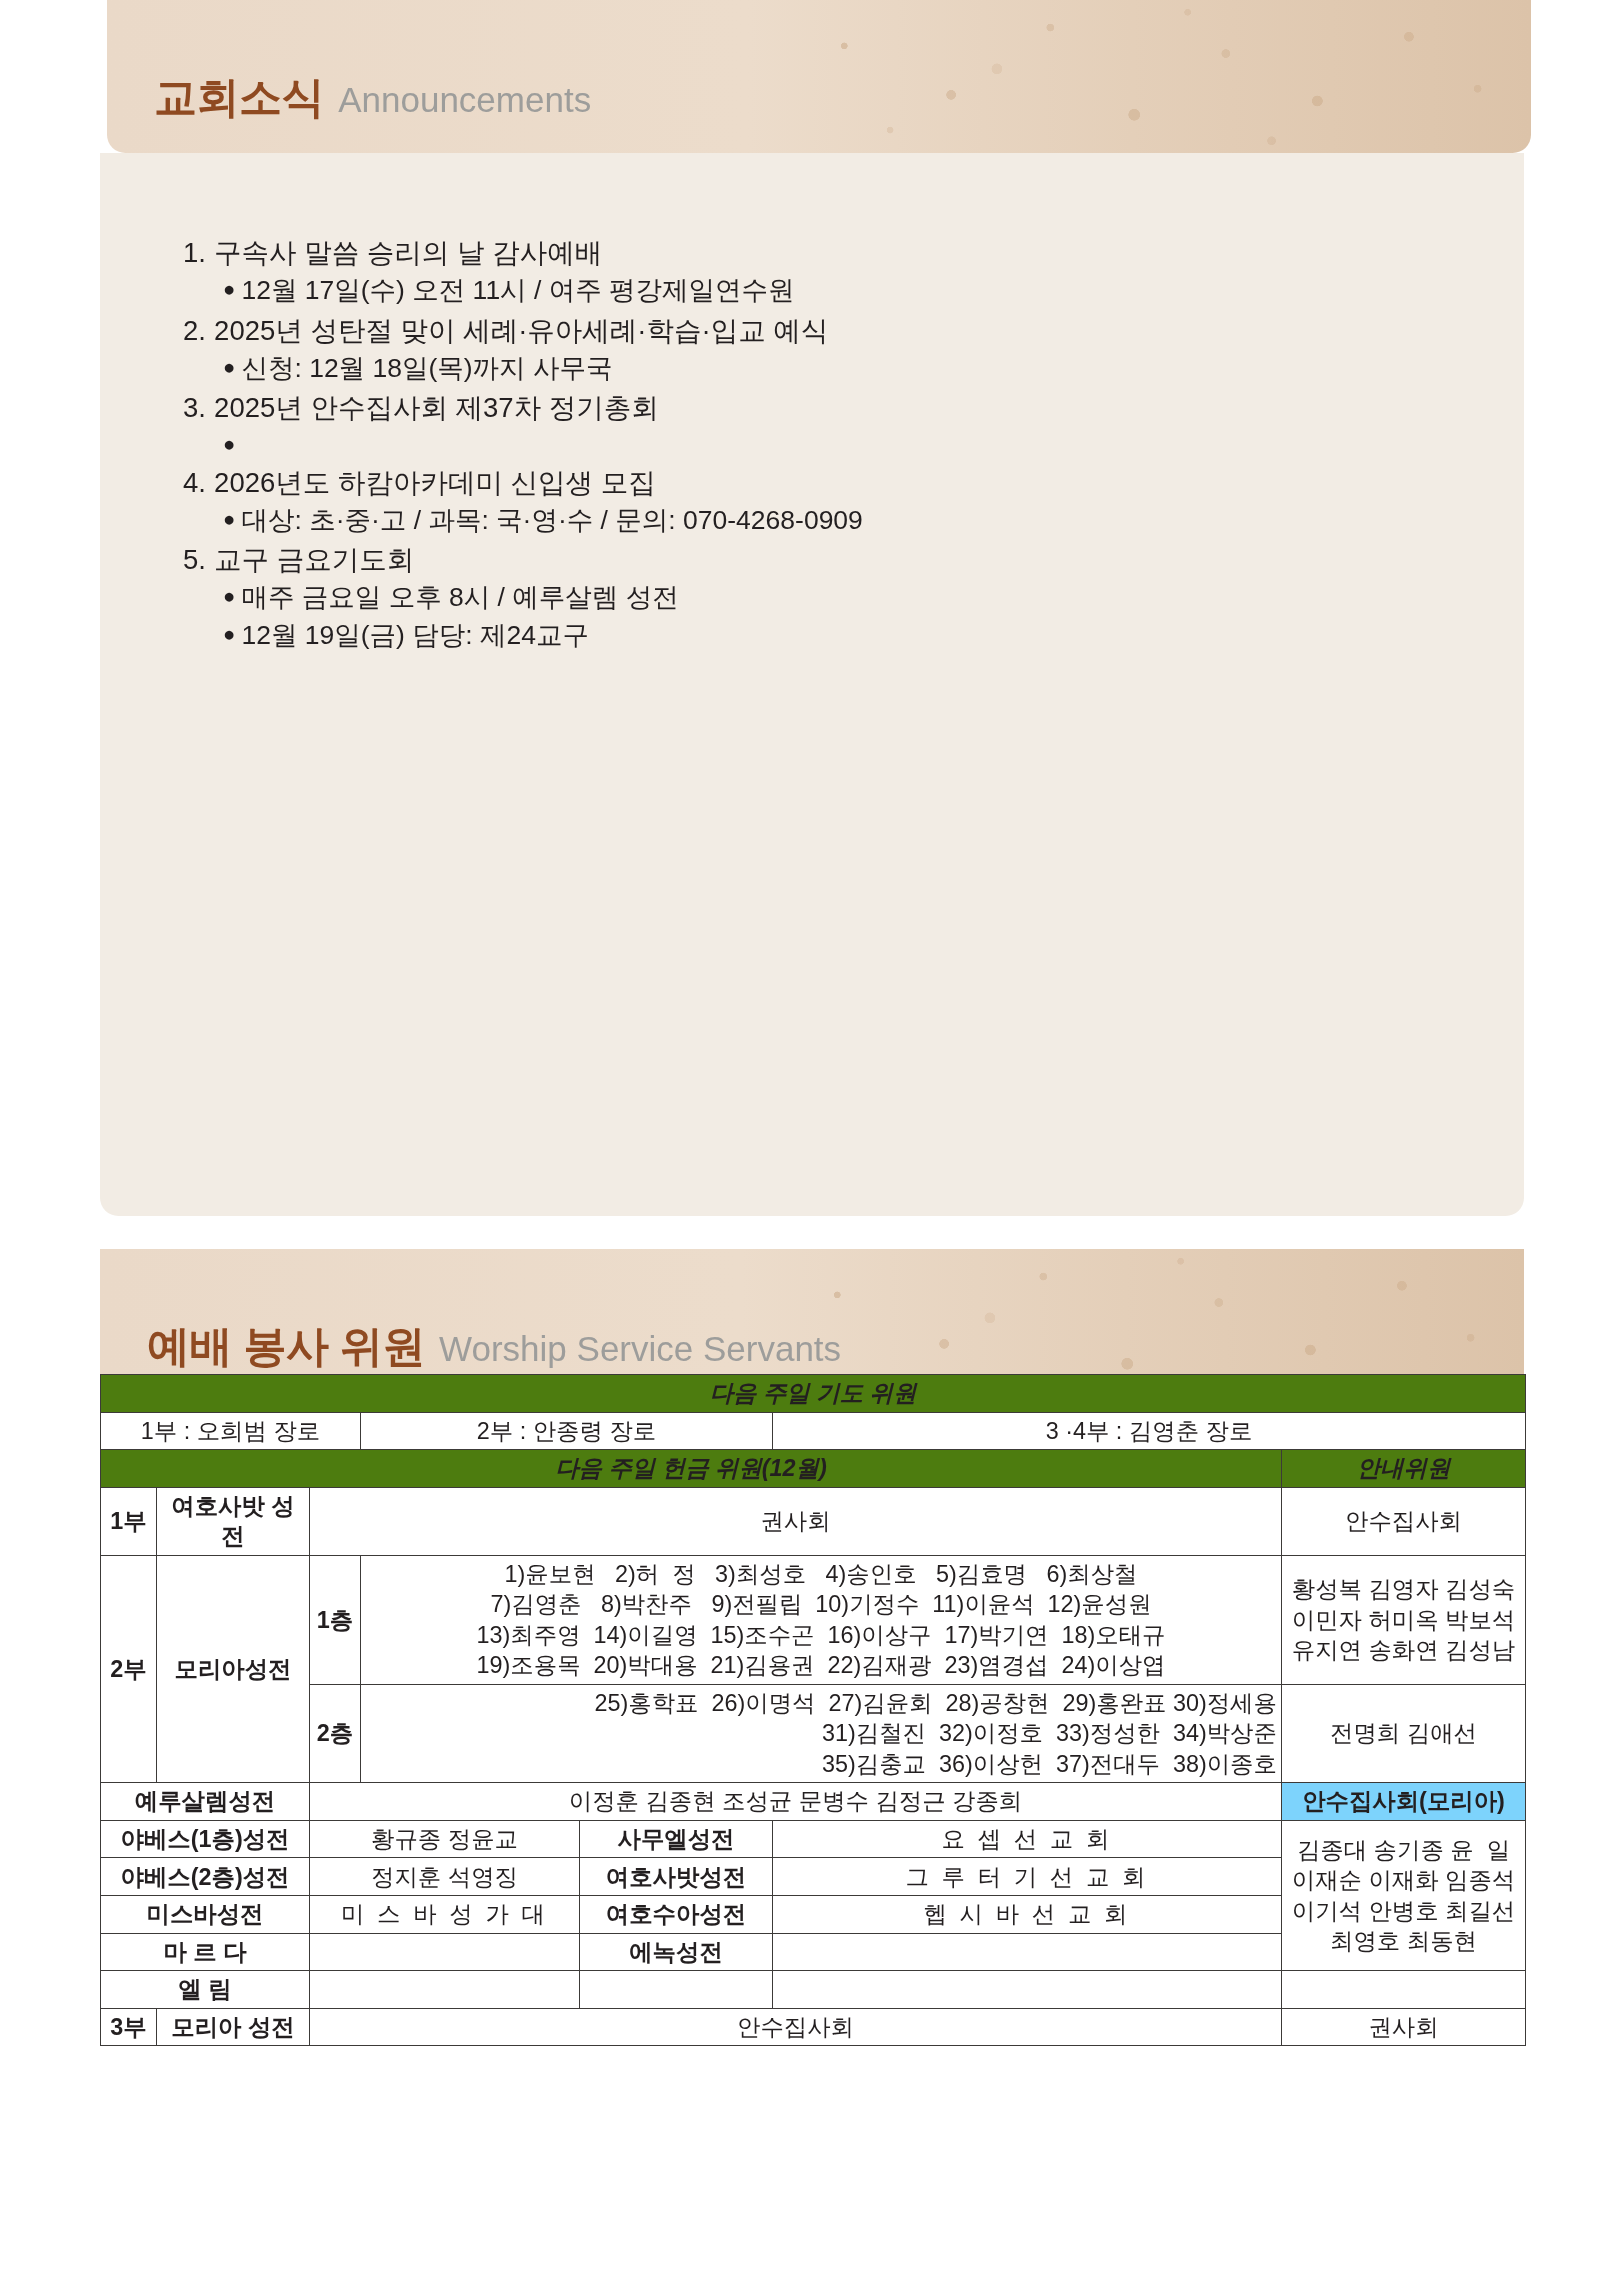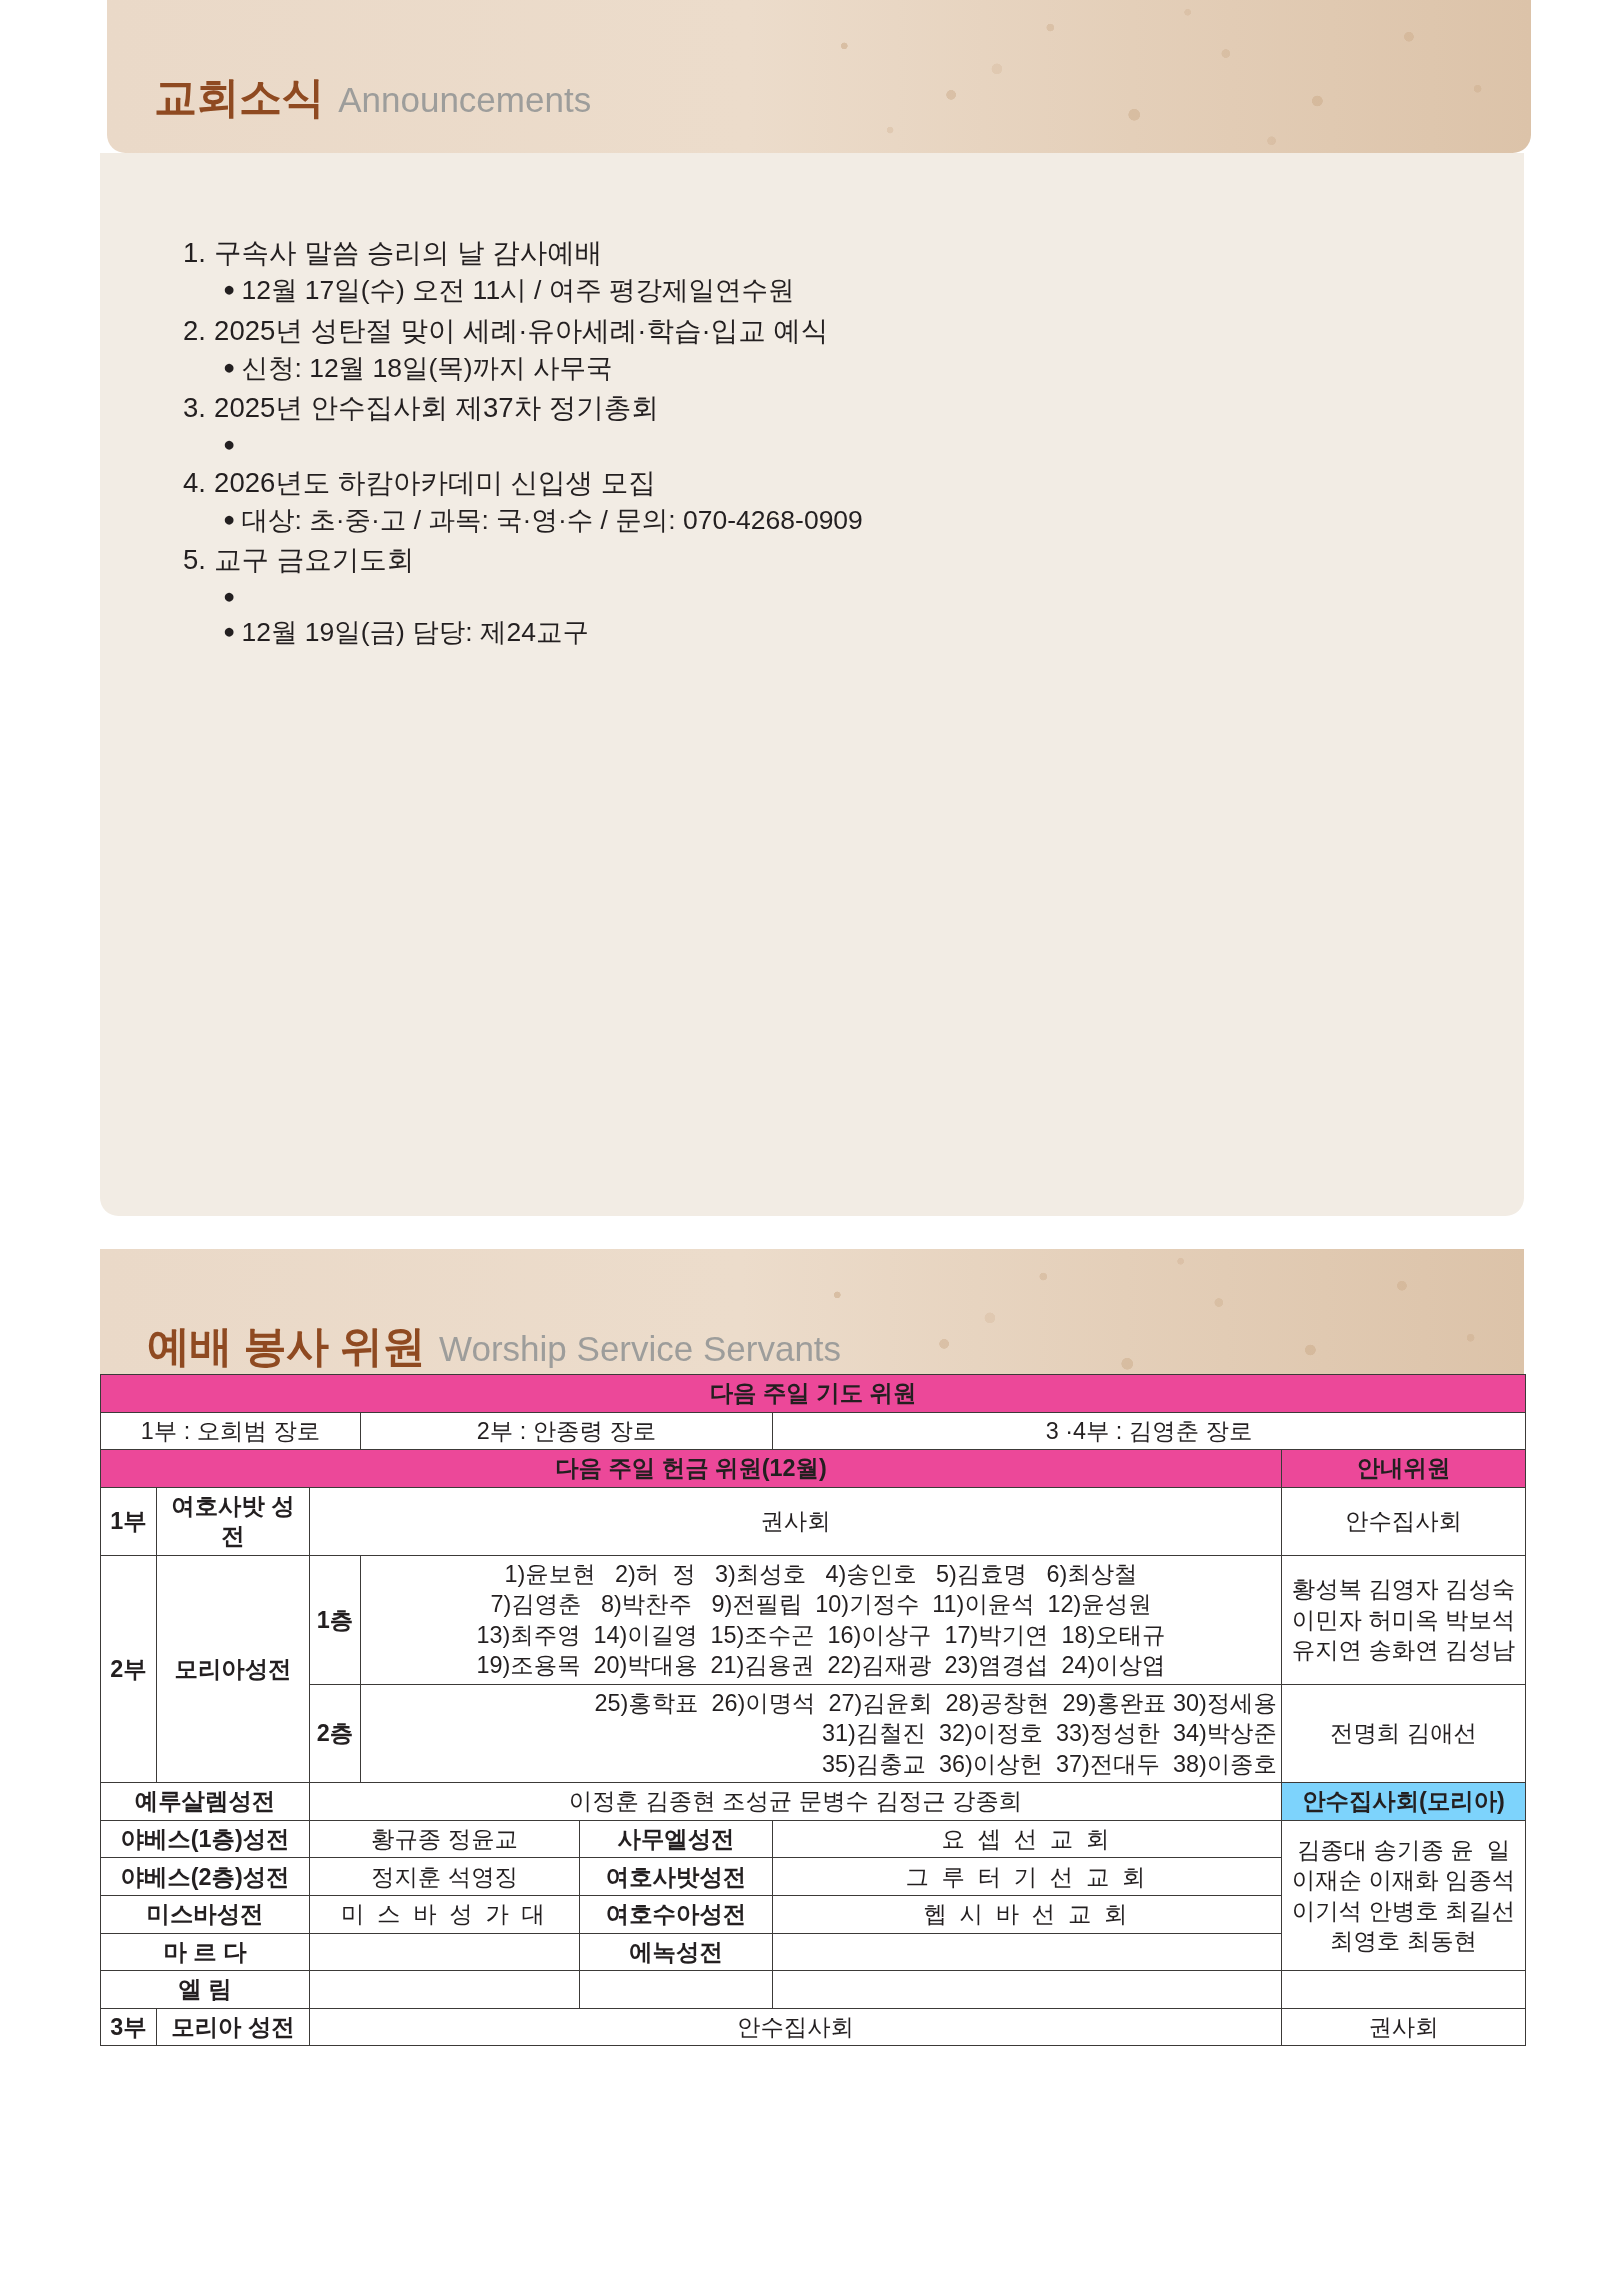--- a/index.html
+++ b/index.html
@@ -130,24 +130,25 @@
   table.wt td {
     border: 1.5px solid #3c3a38;
     padding: 3.1px 4.1px;
     font-size: 23.4px;
     color: #231f20;
     vertical-align: middle;
     text-align: center;
     line-height: 1.3;
   }
   td.hdr {
-    background: #ec4899;
+    background: #4d7c0f;
     font-weight: bold;
     font-size: 27.5px;
     padding: 8.1px 4.1px;
+    font-style: italic;
   }
   td.hdr2 {
     background: #7dd3fc;
     font-weight: bold;
     font-size: 25.4px;
     padding: 6.1px 4.1px;
   }
   td.lbl { font-weight: bold; font-size: 24.4px; }
   td.left { text-align: left; padding-left: 11.2px; }
   td.names {
@@ -227,20 +228,21 @@
       </div>
     </div>
 
     <div class="ann-item">
       <div class="ann-num">
         <span class="idx">5.</span>
         <span>교구 금요기도회</span>
       </div>
       <div class="ann-sub">
         <span class="dot">●</span>
+        <span>매주 금요일 오후 8시 / 예루살렘 성전</span>
       </div>
       <div class="ann-sub">
         <span class="dot">●</span>
         <span>12월 19일(금) 담당: 제24교구</span>
       </div>
     </div>
 
   </div>
 </div>
 

